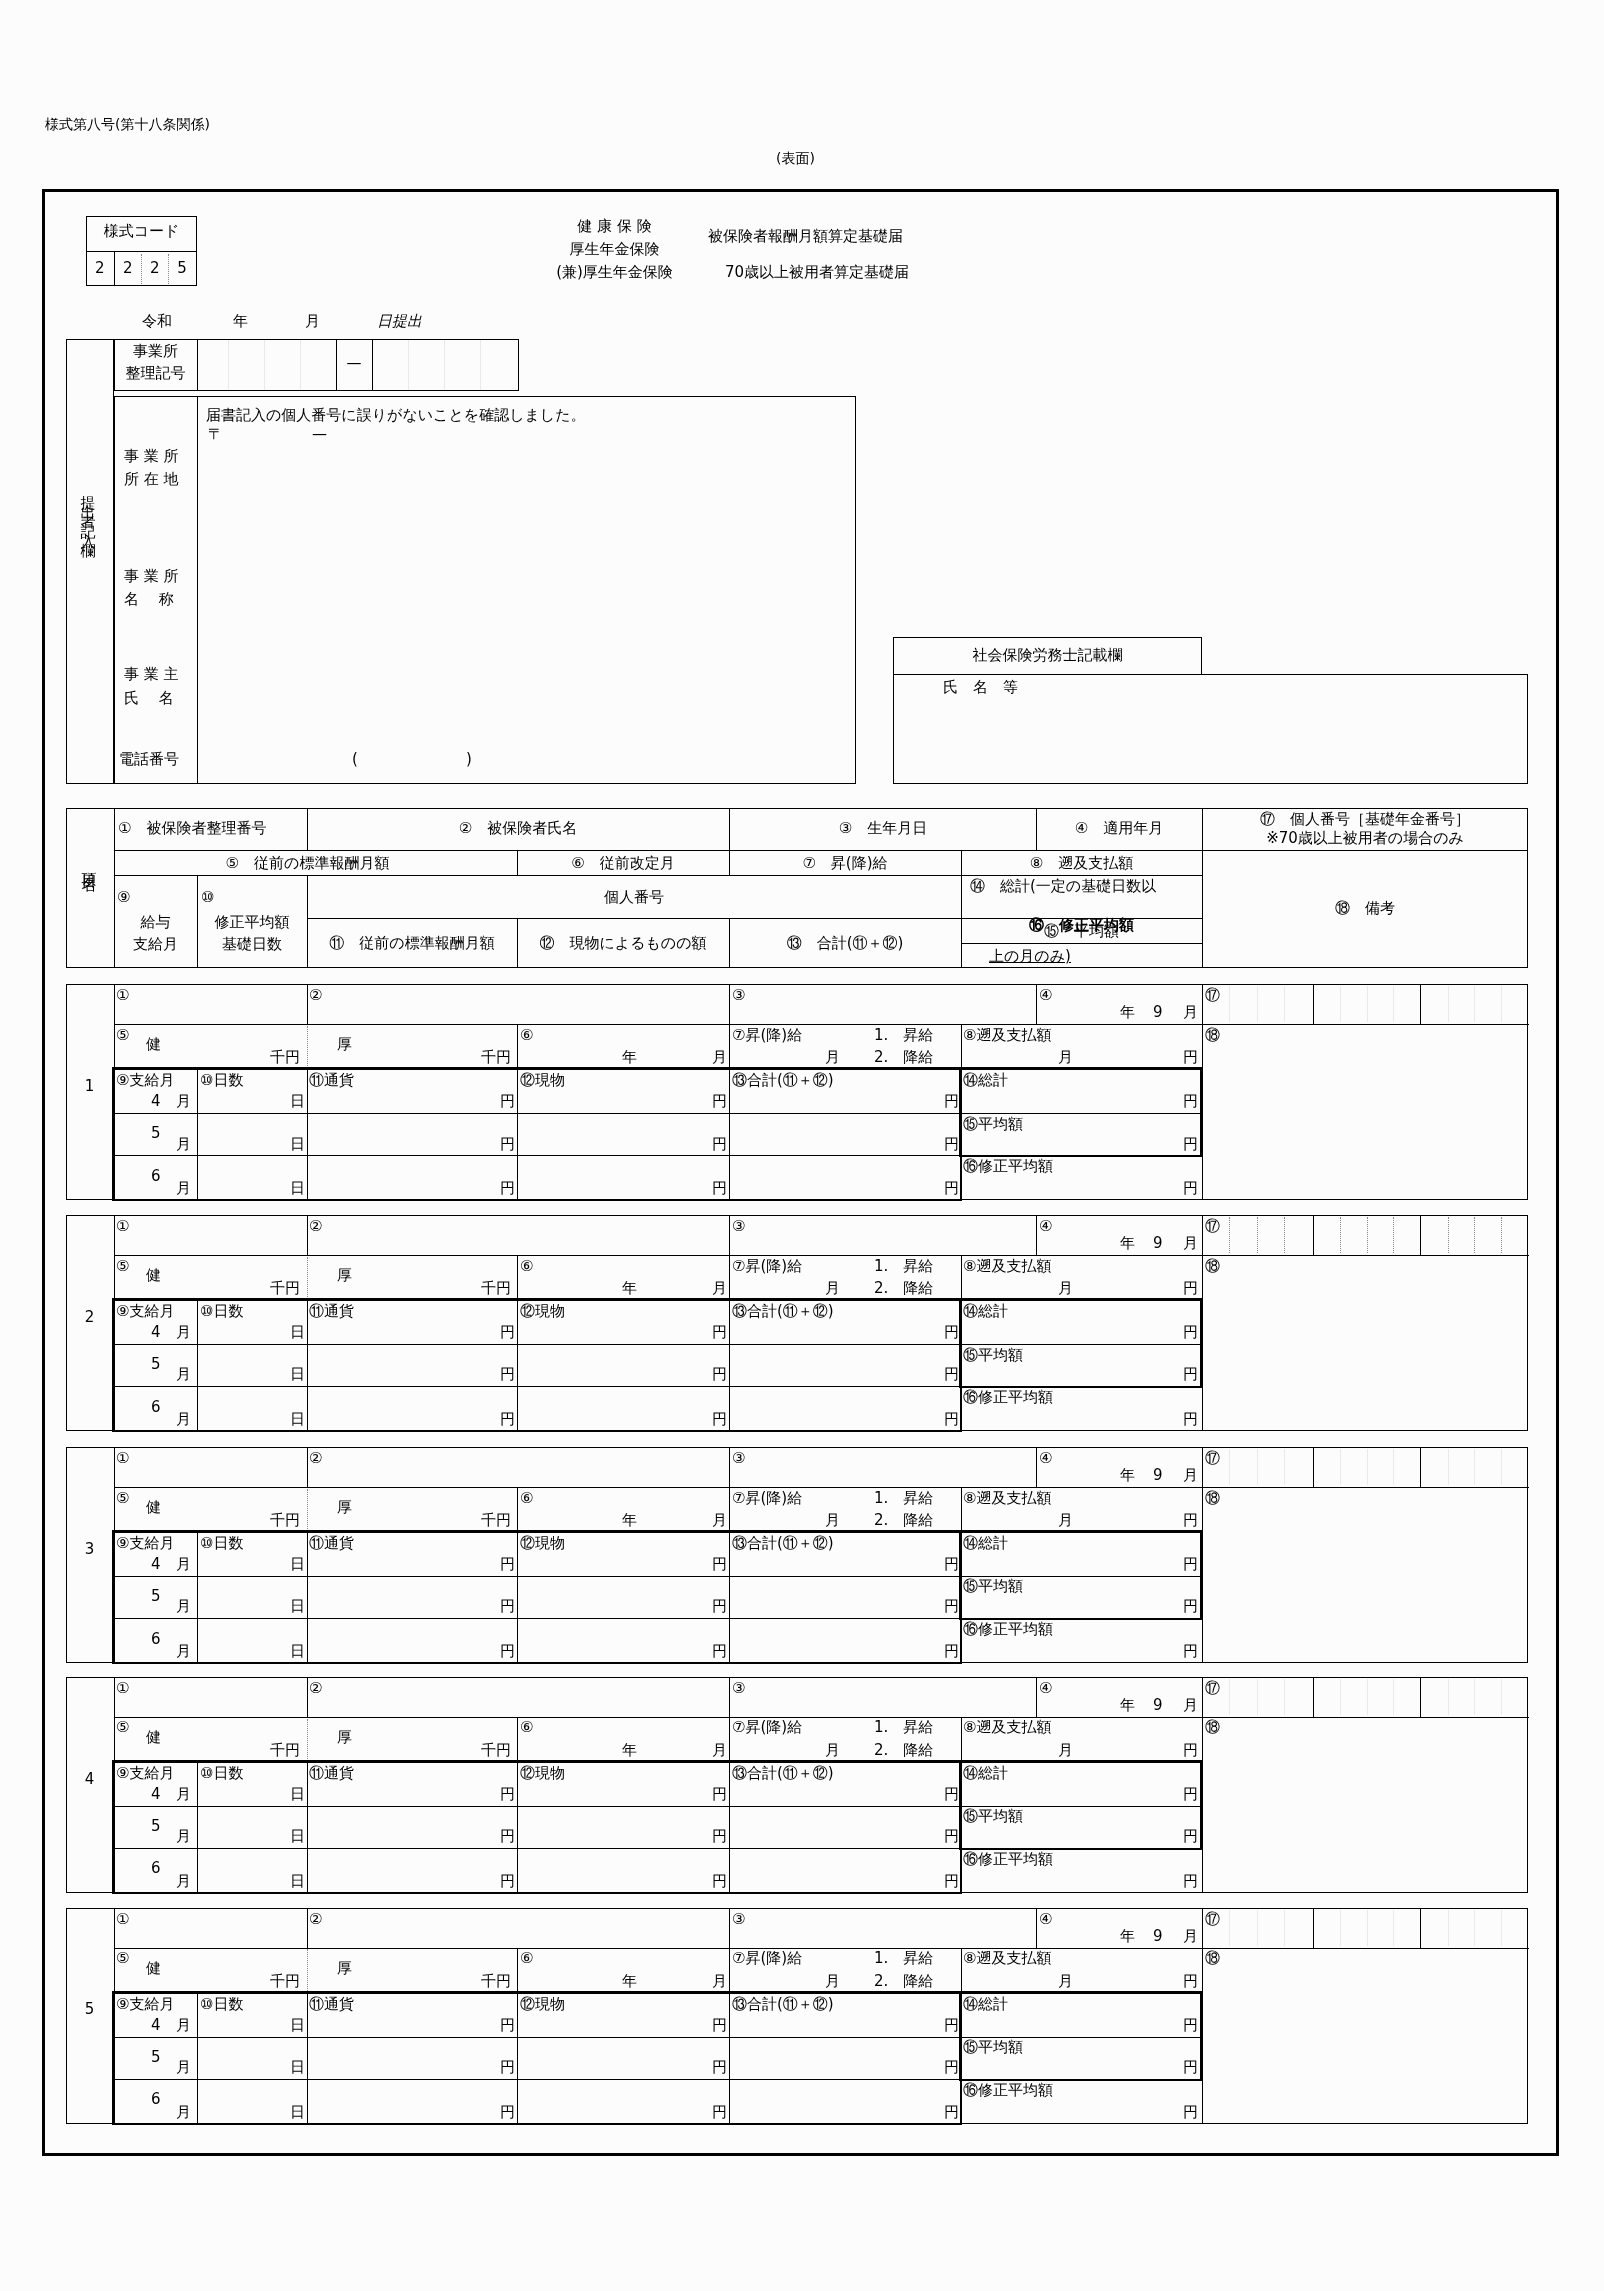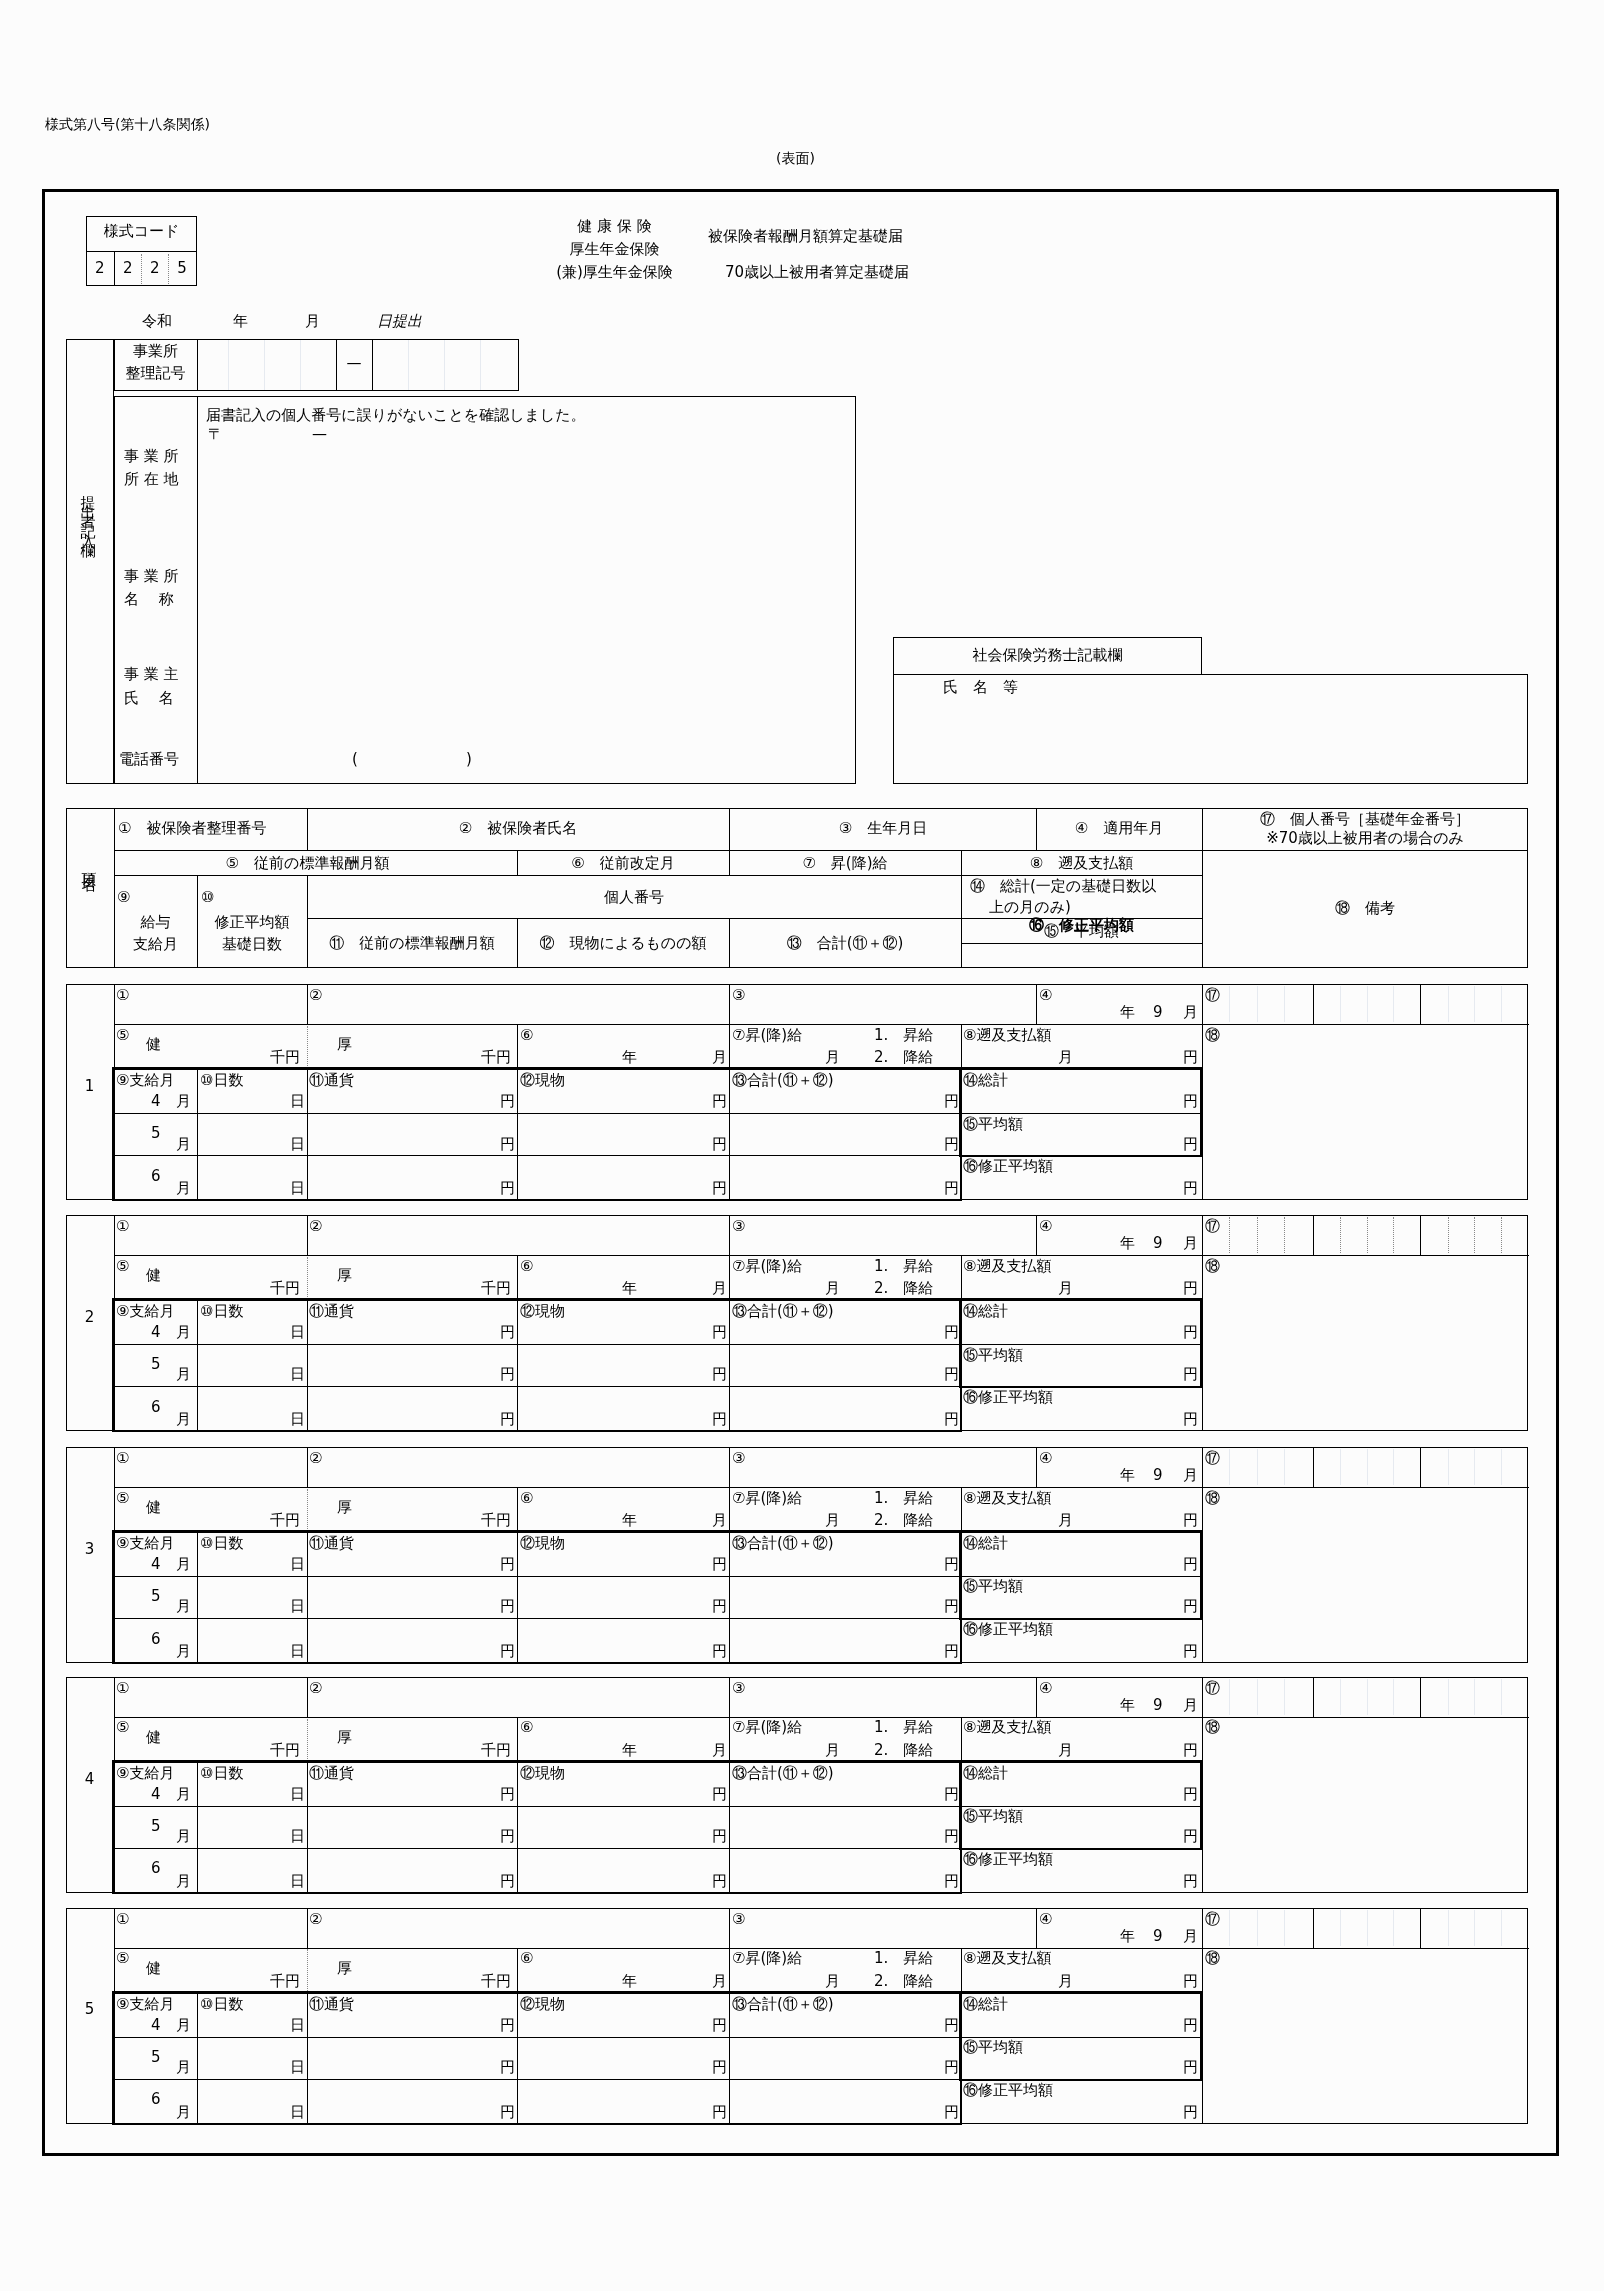--- a/index.html
+++ b/index.html
@@ -135,21 +135,21 @@
 <div class="t s16 c" style="left:114px;top:915px;width:83px;">給与</div>
 <div class="t s16 c" style="left:114px;top:937px;width:83px;">支給月</div>
 <div class="t s16" style="left:201px;top:890px;">⑩</div>
 <div class="t s16 c" style="left:197px;top:915px;width:110px;">修正平均額</div>
 <div class="t s16 c" style="left:197px;top:937px;width:110px;">基礎日数</div>
 <div class="t s16 c" style="left:307px;top:890px;width:654px;">個人番号</div>
 <div class="t s16 c" style="left:307px;top:936px;width:210px;">⑪　従前の標準報酬月額</div>
 <div class="t s16 c" style="left:517px;top:936px;width:212px;">⑫　現物によるものの額</div>
 <div class="t s16 c" style="left:729px;top:936px;width:232px;">⑬　合計(⑪＋⑫)</div>
 <div class="t s16" style="left:970px;top:879px;">⑭　総計(一定の基礎日数以</div>
-<div class="t s16" style="left:989px;top:900px;">上の月のみ)</div>
+<div class="t s16" style="left:989px;top:949px;text-decoration:underline;">上の月のみ)</div>
 <div class="t s16 c" style="left:961px;top:924px;width:241px;">⑮　平均額</div>
 <div class="t s16 c" style="left:961px;top:918px;width:241px;font-weight:bold;">⑯　修正平均額</div>
 <div class="t s16 c" style="left:1202px;top:901px;width:326px;">⑱　備考</div>
 
 <div id="entries">
     <div class="bx" style="left:66px;top:984px;width:1462px;height:216px;"></div>
     <div class="vl" style="left:114px;top:984px;height:216px;"></div>
     <div class="t s16 c" style="left:66px;top:1079px;width:47px;">1</div>
     <div class="hl" style="left:114px;top:1024px;width:1415px;"></div>
     <div class="vl" style="left:307px;top:984px;height:40px;"></div>

